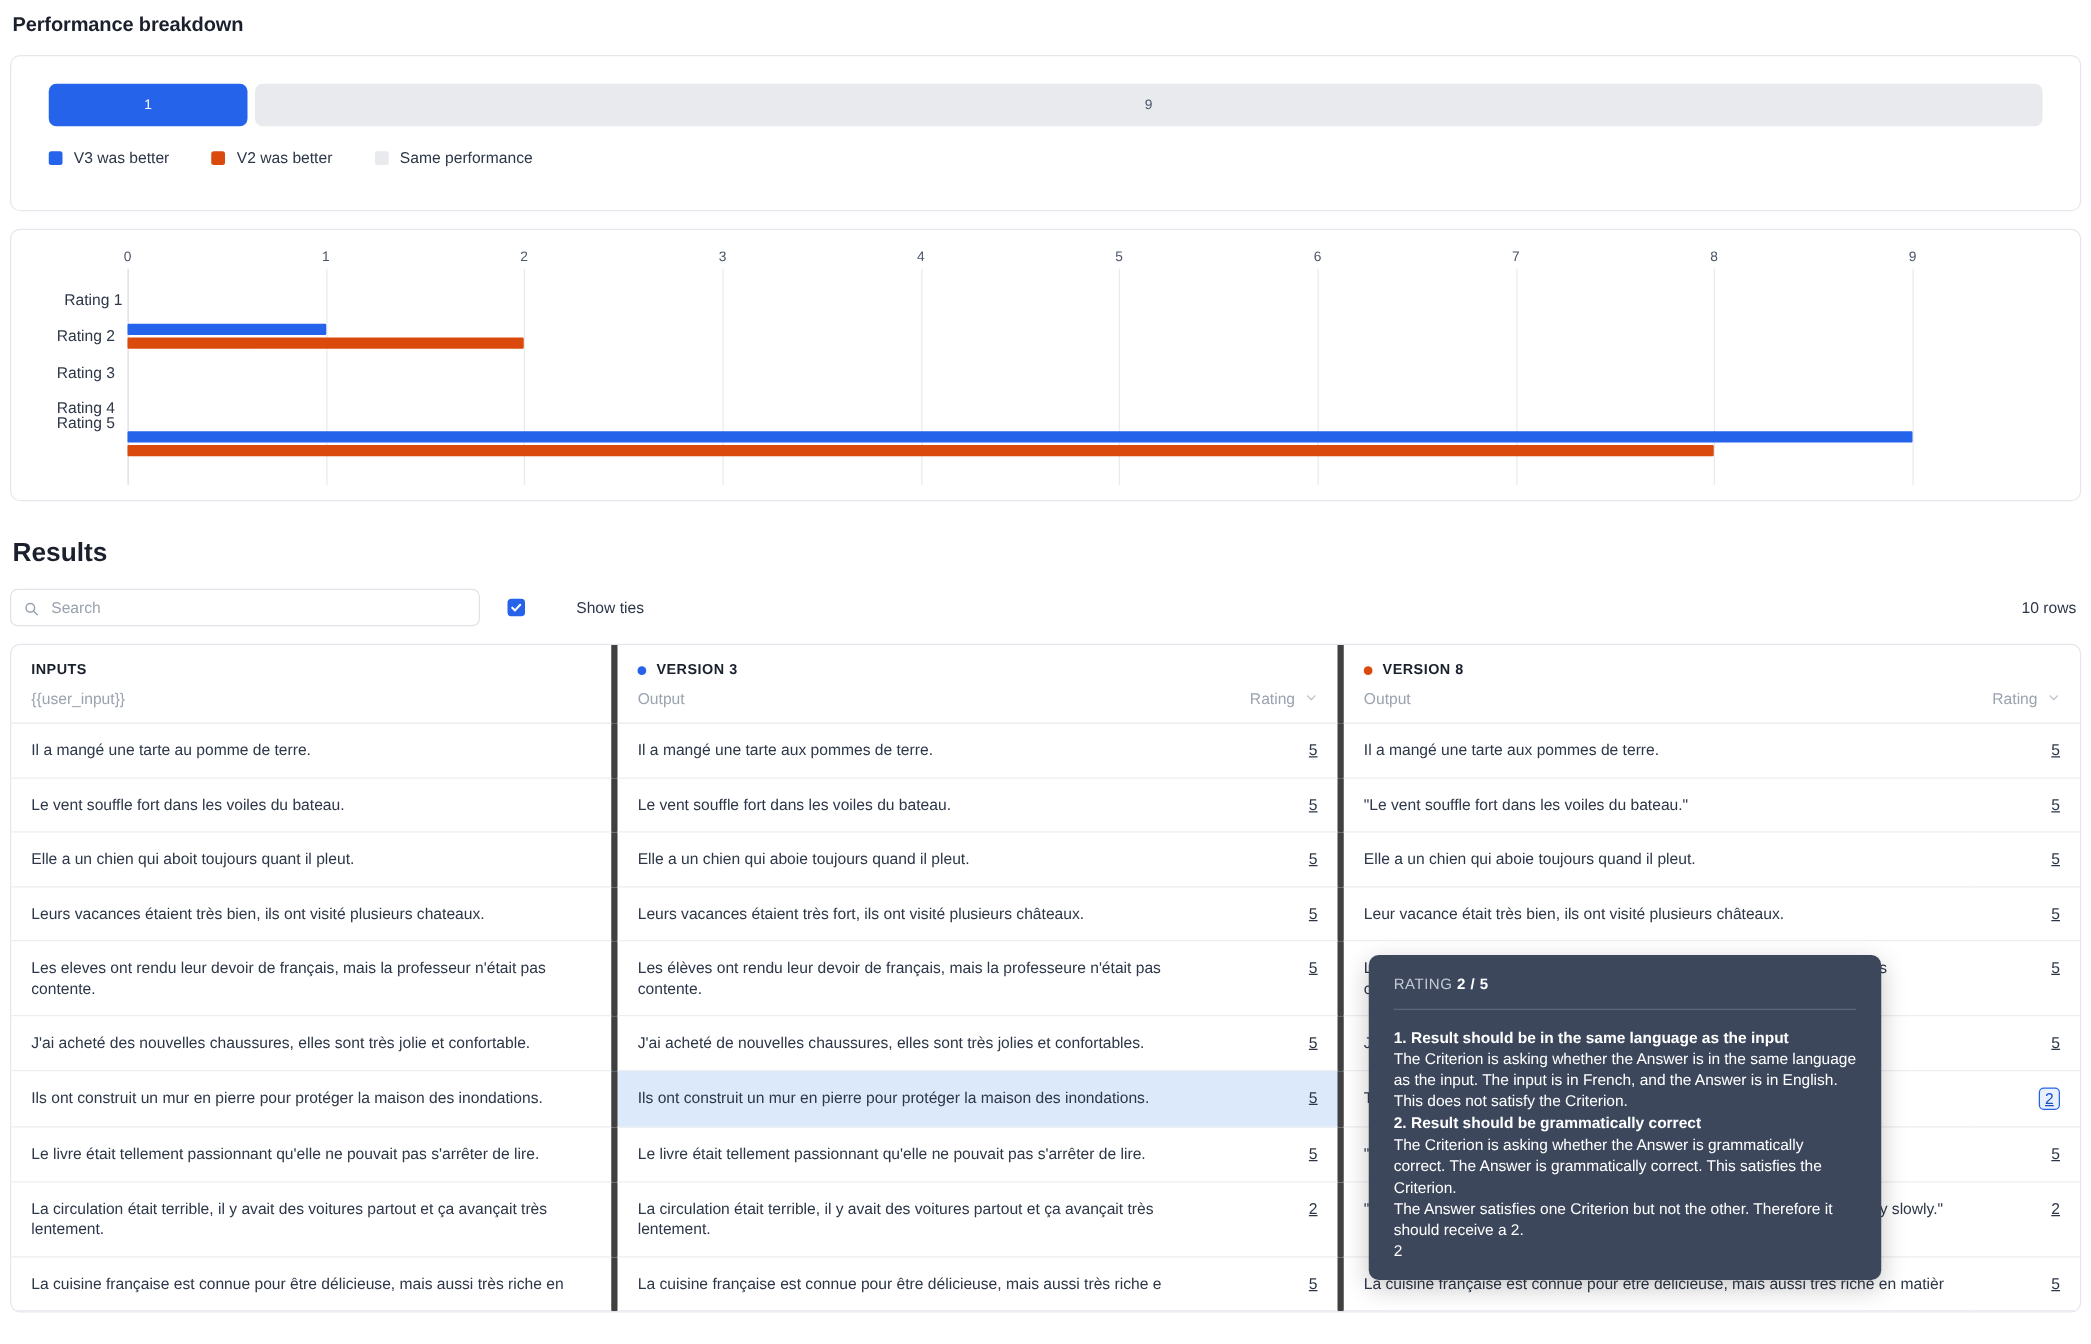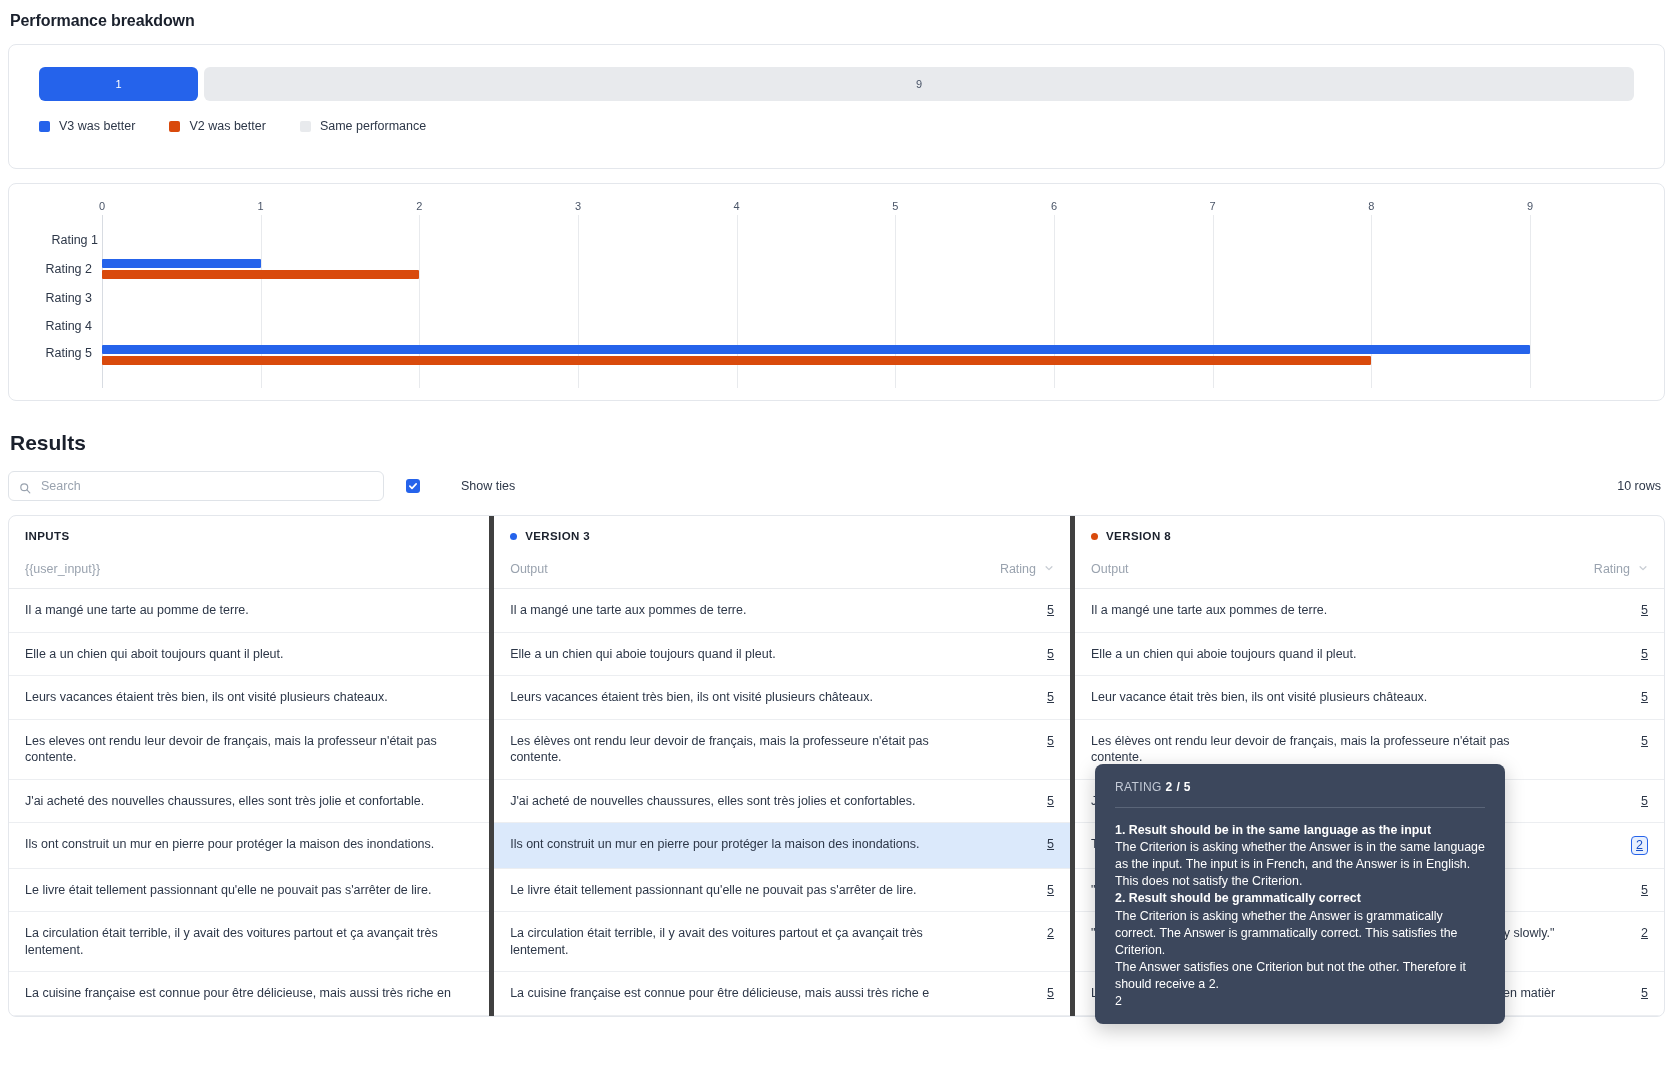--- a/index.html
+++ b/index.html
@@ -72,21 +72,21 @@
 
   
   #results-card { margin-top: 14px; overflow: hidden; }
   table { border-collapse: collapse; width: 100%; table-layout: fixed; }
   th, td { text-align: left; vertical-align: top; }
   thead th { padding: 14px 16px 12px 16px; border-bottom: 1px solid #e8eaed; }
   .grp-title { font-size: 11.5px; font-weight: 700; color: #1a202c; letter-spacing: 0.4px; display: flex; align-items: center; }
   .dot { width: 7px; height: 7px; border-radius: 50%; margin-right: 8px; display: inline-block; }
   .dot-blue { background: #2563eb; }
   .dot-orange { background: #d94a0c; }
-  .sub { font-size: 12.5px; color: #9aa3af; font-weight: 400; margin-top: 20px; }
+  .sub { font-size: 12.5px; color: #9aa3af; font-weight: 400; margin-top: 10px; }
   .sub-right { display: flex; align-items: center; justify-content: flex-end; }
   .chev { margin-left: 8px; opacity: .55; }
   .col-sep { border-left: 5px solid #404040; }
   tbody td { padding: 13px 16px; font-size: 12.5px; color: #2d3748; border-bottom: 1px solid #eceef1; line-height: 1.32; }
   td.rating { text-align: right; }
   .rating-val { text-decoration: underline; color: #2d3748; cursor: pointer; }
   .hl { background: #dbe9fb; }
   .rating-chip {
     display: inline-block; border: 1px solid #2563eb; border-radius: 4px;
     padding: 0px 4px; background: #e8f0fe; color: #1a4fc4; text-decoration: underline;
@@ -154,21 +154,21 @@
         <div class="tick-label" style="left: 1362.33px;">8</div>
         <div class="gridline" style="left: 1362.33px;"></div>
         <div class="tick-label" style="left: 1521px;">9</div>
         <div class="gridline" style="left: 1521px;"></div>
         <div class="cat-label" style="top: 56.35px; width: 76px; left: 13px; text-align: right;">Rating 1</div>
         <div class="cat-label" style="top: 85.05px; width: 76px; left: 7px; text-align: right;">Rating 2</div>
         <div class="bar bar-blue" style="left: 93px; width: 158.667px; top: 75.05px;"></div>
         <div class="bar bar-orange" style="left: 93px; width: 317.333px; top: 86.05px;"></div>
         <div class="cat-label" style="top: 113.75px; width: 76px; left: 7px; text-align: right;">Rating 3</div>
         <div class="cat-label" style="top: 142.45px; width: 76px; left: 7px; text-align: right;">Rating 4</div>
-        <div class="cat-label" style="top: 169px; width: 76px; left: 7px; text-align: right;">Rating 5</div>
+        <div class="cat-label" style="top: 154px; width: 76px; left: 7px; text-align: right;">Rating 5</div>
         <div class="bar bar-blue" style="left: 93px; width: 1428px; top: 161.15px;"></div>
         <div class="bar bar-orange" style="left: 93px; width: 1269.33px; top: 172.15px;"></div>
       </div>
   </div>
 
   <div class="results-title">Results</div>
 
   <div class="toolbar">
     <div class="search-box">
       <span class="search-icon">
@@ -249,29 +249,36 @@
       </thead>
       <tbody id="table-body">
           <tr>
             <td>Il a mangé une tarte au pomme de terre.</td>
             <td class="col-sep">Il a mangé une tarte aux pommes de terre.</td>
             <td class="rating"><span class="rating-val">5</span></td>
             <td class="col-sep">Il a mangé une tarte aux pommes de terre.</td>
             <td class="rating"><span class="rating-val">5</span></td>
           </tr>
           <tr>
+            <td>Le vent souffle fort dans les voiles du bateau.</td>
+            <td class="col-sep">Le vent souffle fort dans les voiles du bateau.</td>
+            <td class="rating"><span class="rating-val">5</span></td>
+            <td class="col-sep">"Le vent souffle fort dans les voiles du bateau."</td>
+            <td class="rating"><span class="rating-val">5</span></td>
+          </tr>
+          <tr>
             <td>Elle a un chien qui aboit toujours quant il pleut.</td>
             <td class="col-sep">Elle a un chien qui aboie toujours quand il pleut.</td>
             <td class="rating"><span class="rating-val">5</span></td>
             <td class="col-sep">Elle a un chien qui aboie toujours quand il pleut.</td>
             <td class="rating"><span class="rating-val">5</span></td>
           </tr>
           <tr>
             <td>Leurs vacances étaient très bien, ils ont visité plusieurs chateaux.</td>
-            <td class="col-sep">Leurs vacances étaient très bien, ils ont visité plusieurs châteaux.</td>
+            <td class="col-sep">Leurs vacances étaient très fort, ils ont visité plusieurs châteaux.</td>
             <td class="rating"><span class="rating-val">5</span></td>
             <td class="col-sep">Leur vacance était très bien, ils ont visité plusieurs châteaux.</td>
             <td class="rating"><span class="rating-val">5</span></td>
           </tr>
           <tr>
             <td>Les eleves ont rendu leur devoir de français, mais la professeur n'était pas contente.</td>
             <td class="col-sep">Les élèves ont rendu leur devoir de français, mais la professeure n'était pas contente.</td>
             <td class="rating"><span class="rating-val">5</span></td>
             <td class="col-sep">Les élèves ont rendu leur devoir de français, mais la professeure n'était pas contente.</td>
             <td class="rating"><span class="rating-val">5</span></td>

